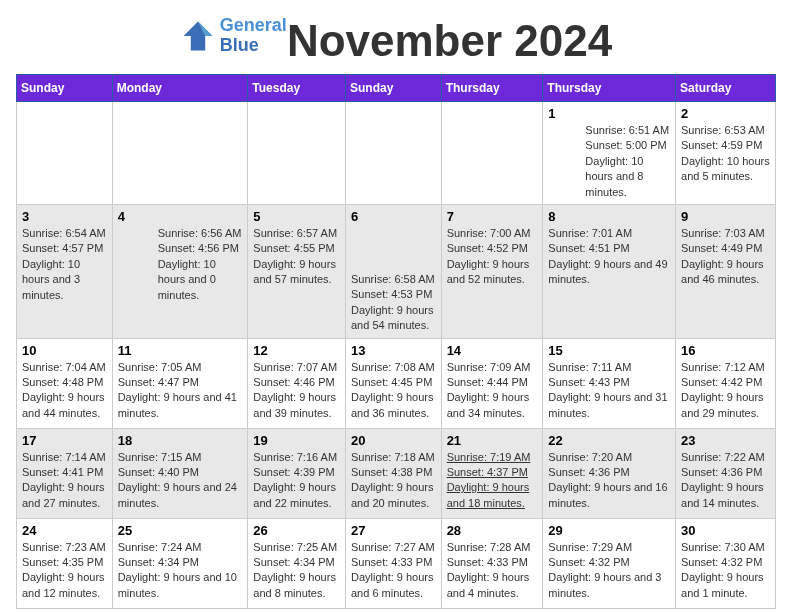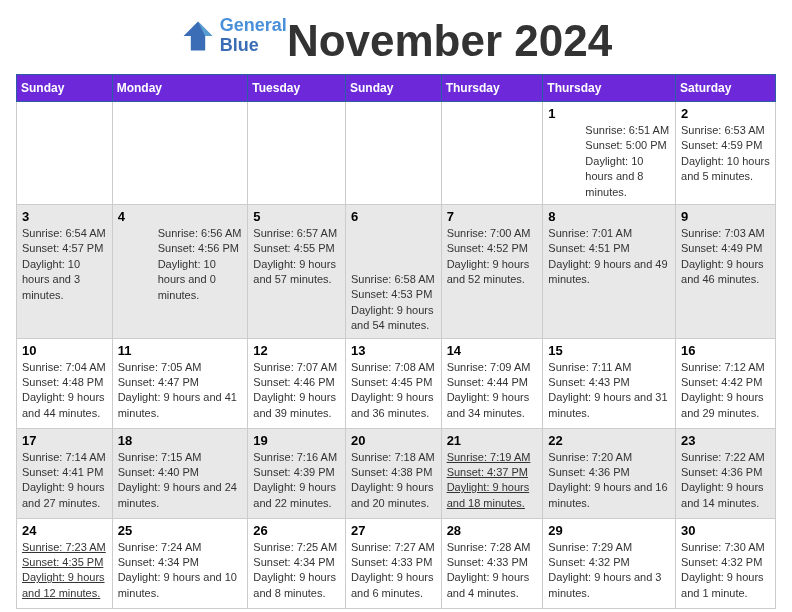--- a/index.html
+++ b/index.html
@@ -264,21 +264,21 @@
         <td>
           <span class="day-num">23</span>
           <div class="day-info" style="white-space: pre-line;">Sunrise: 7:22 AM
 Sunset: 4:36 PM
 Daylight: 9 hours and 14 minutes.</div>
         </td>
       </tr>
       <tr>
         <td>
           <span class="day-num">24</span>
-          <div class="day-info" style="white-space: pre-line; text-decoration: underline;">Sunrise: 7:23 AM
+          <div class="day-info" style="white-space: pre-line;">Sunrise: 7:23 AM
 Sunset: 4:35 PM
 Daylight: 9 hours and 12 minutes.</div>
         </td>
         <td>
           <span class="day-num">25</span>
           <div class="day-info" style="white-space: pre-line;">Sunrise: 7:24 AM
 Sunset: 4:34 PM
 Daylight: 9 hours and 10 minutes.</div>
         </td>
         <td>

